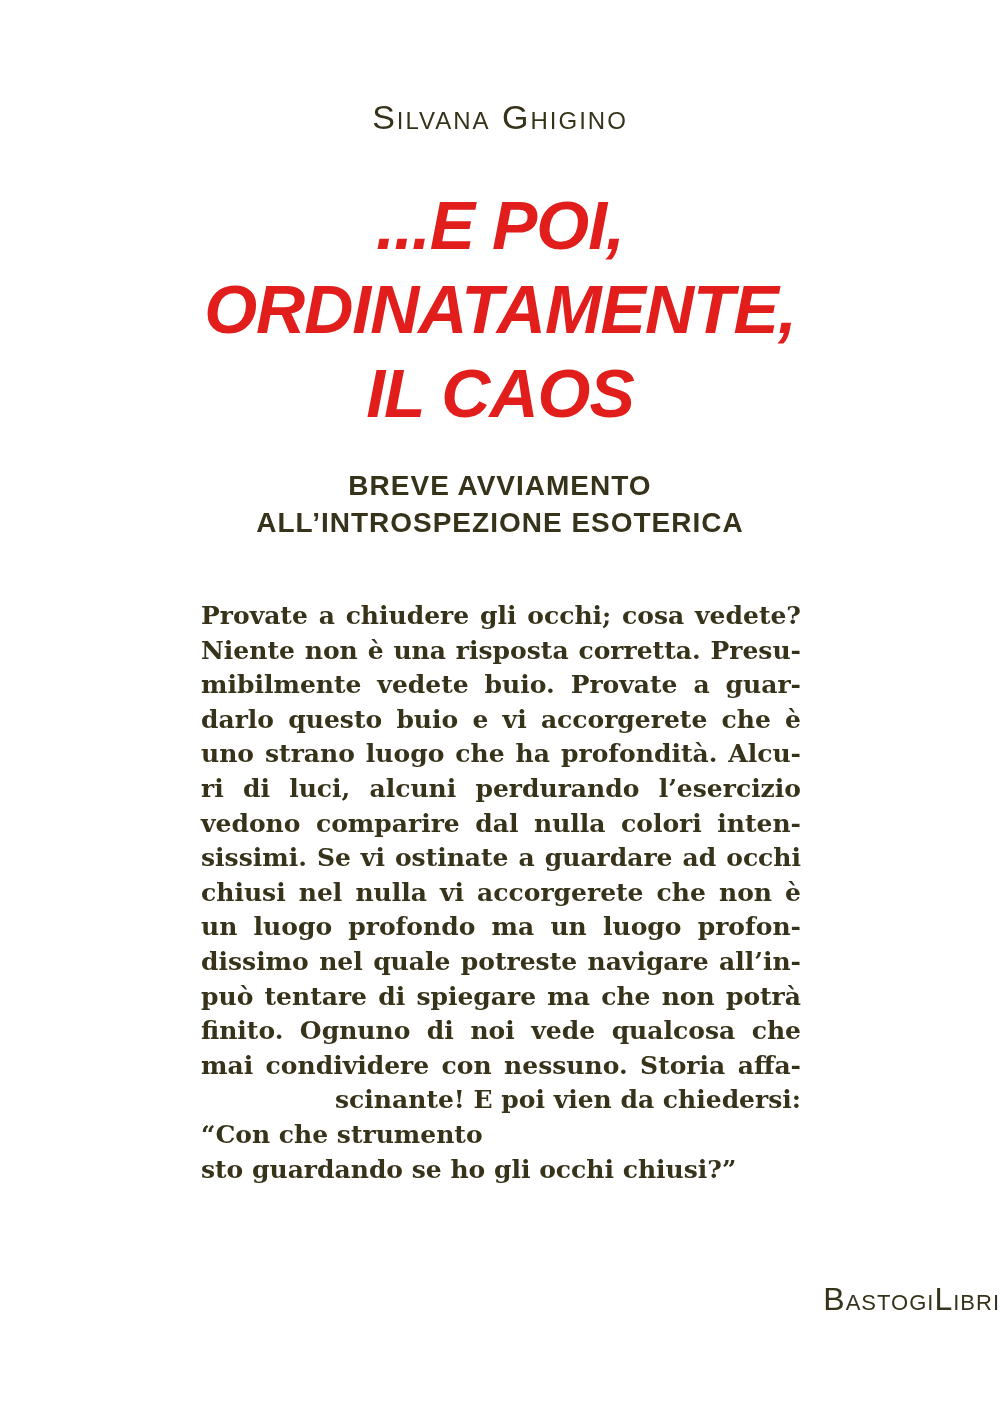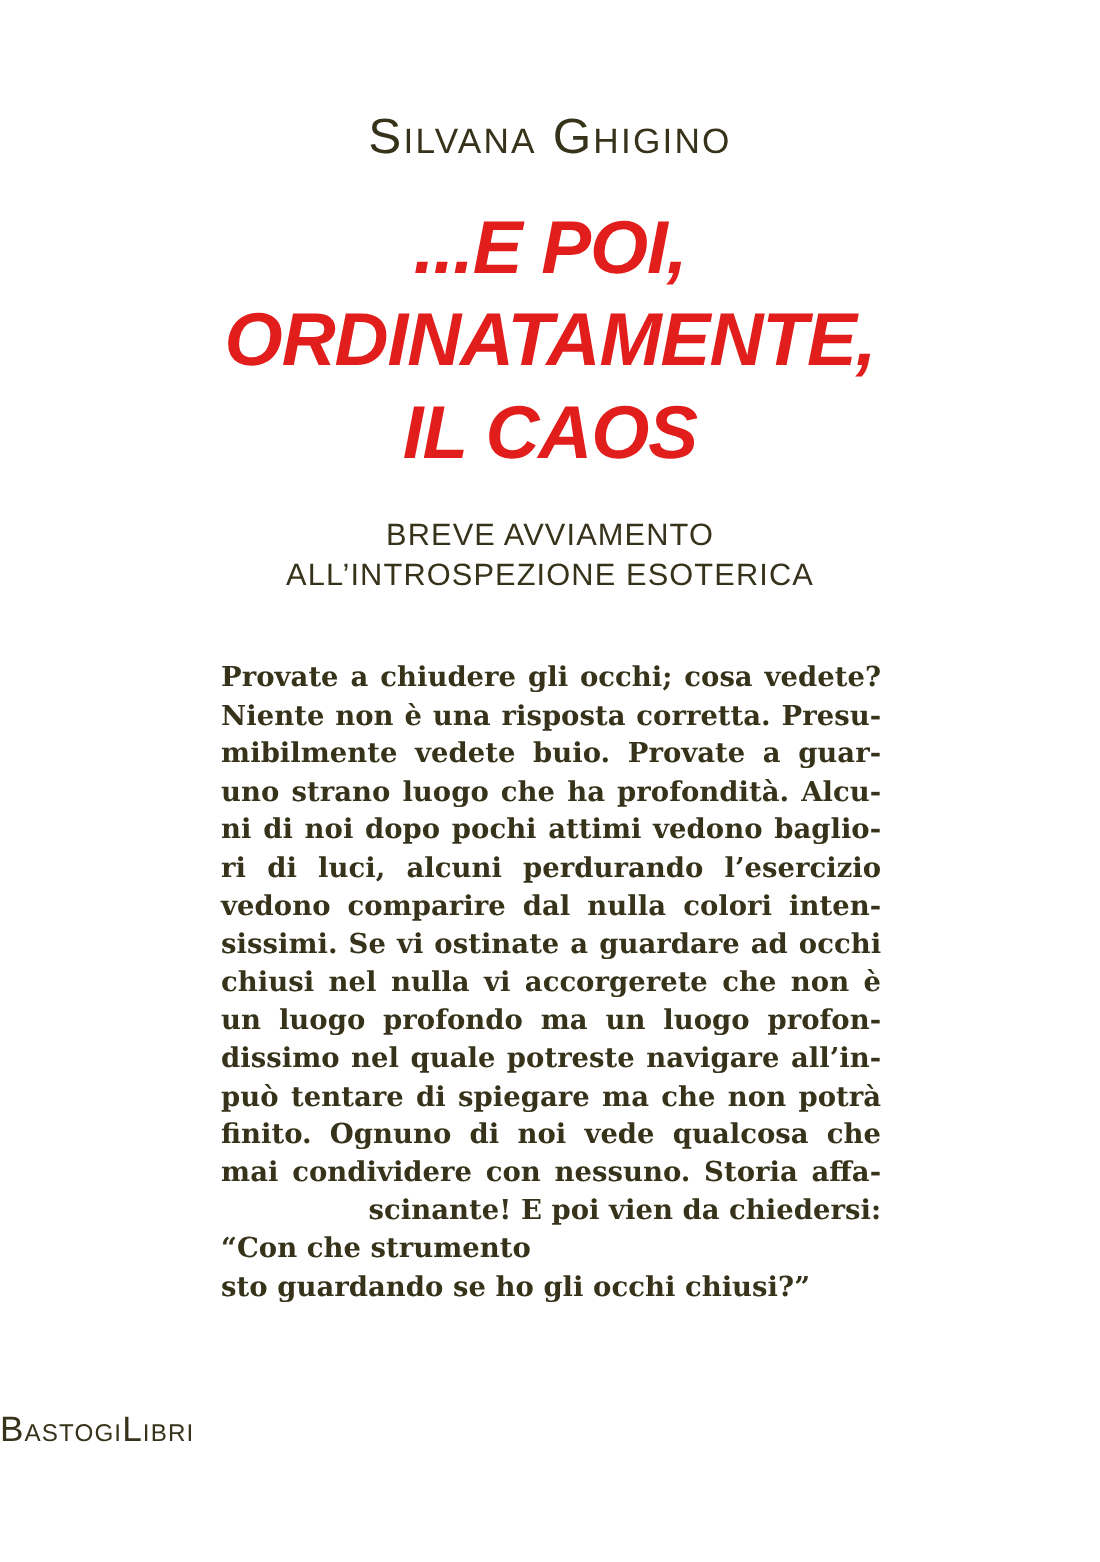--- a/index.html
+++ b/index.html
@@ -16,21 +16,21 @@
     background: var(--page-bg);
     overflow: hidden;
     font-family: "Liberation Sans", sans-serif;
     color: var(--text-olive);
   }
   .author {
     position: absolute;
     top: 98px; left: 0; right: 0;
     text-align: center;
     font-variant: small-caps;
-    font-size: 45px;
+    font-size: 34px;
     letter-spacing: 2px;
     font-weight: 400;
     color: var(--text-olive);
   }
   .title-block {
     position: absolute;
     top: 183px; left: 0; right: 0;
     text-align: center;
     color: var(--title-red);
     font-family: "Liberation Sans", sans-serif;
@@ -40,41 +40,41 @@
     line-height: 84px;
     letter-spacing: -1px;
   }
   .subtitle-block {
     position: absolute;
     top: 467px; left: 0; right: 0;
     text-align: center;
     font-size: 28px;
     line-height: 37px;
     letter-spacing: 1px;
-    font-weight: 400;
+    font-weight: 700;
     color: var(--text-olive);
   }
   .body-block {
     position: absolute;
     top: 599px;
     left: 201px;
     width: 600px;
     font-family: "DejaVu Serif", serif;
     font-weight: 700;
     font-size: 25px;
     line-height: 34.6px;
     color: var(--text-olive);
   }
   .jline { text-align: justify; text-align-last: justify; }
   .fline { text-align: right; }
   .cline { }
   .publisher {
     position: absolute;
     top: 1281px; left: 0; right: 0;
-    text-align: left;
+    text-align: right;
     font-variant: small-caps;
     font-size: 32px;
     letter-spacing: 1px;
     font-weight: 400;
     color: var(--text-olive);
   }
 </style>
 </head>
 <body>
 
@@ -90,22 +90,22 @@
 
   <div class="subtitle-block">
     <div>BREVE AVVIAMENTO</div>
     <div>ALL’INTROSPEZIONE ESOTERICA</div>
   </div>
 
   <div class="body-block">
     <div class="jline">Provate a chiudere gli occhi; cosa vedete?</div>
     <div class="jline">Niente non è una risposta corretta. Presu-</div>
     <div class="jline">mibilmente vedete buio. Provate a guar-</div>
+    <div class="jline">darlo questo buio e vi accorgerete che è</div>
     <div class="jline">uno strano luogo che ha profondità. Alcu-</div>
-    <div class="jline">ni di noi dopo pochi attimi vedono baglio-</div>
     <div class="jline">ri di luci, alcuni perdurando l’esercizio</div>
     <div class="jline">vedono comparire dal nulla colori inten-</div>
     <div class="jline">sissimi. Se vi ostinate a guardare ad occhi</div>
     <div class="jline">chiusi nel nulla vi accorgerete che non è</div>
     <div class="jline">un luogo profondo ma un luogo profon-</div>
     <div class="jline">dissimo nel quale potreste navigare all’in-</div>
     <div class="jline">può tentare di spiegare ma che non potrà</div>
     <div class="jline">finito. Ognuno di noi vede qualcosa che</div>
     <div class="jline">mai condividere con nessuno. Storia affa-</div>
     <div class="fline">scinante! E poi vien da chiedersi:</div>

